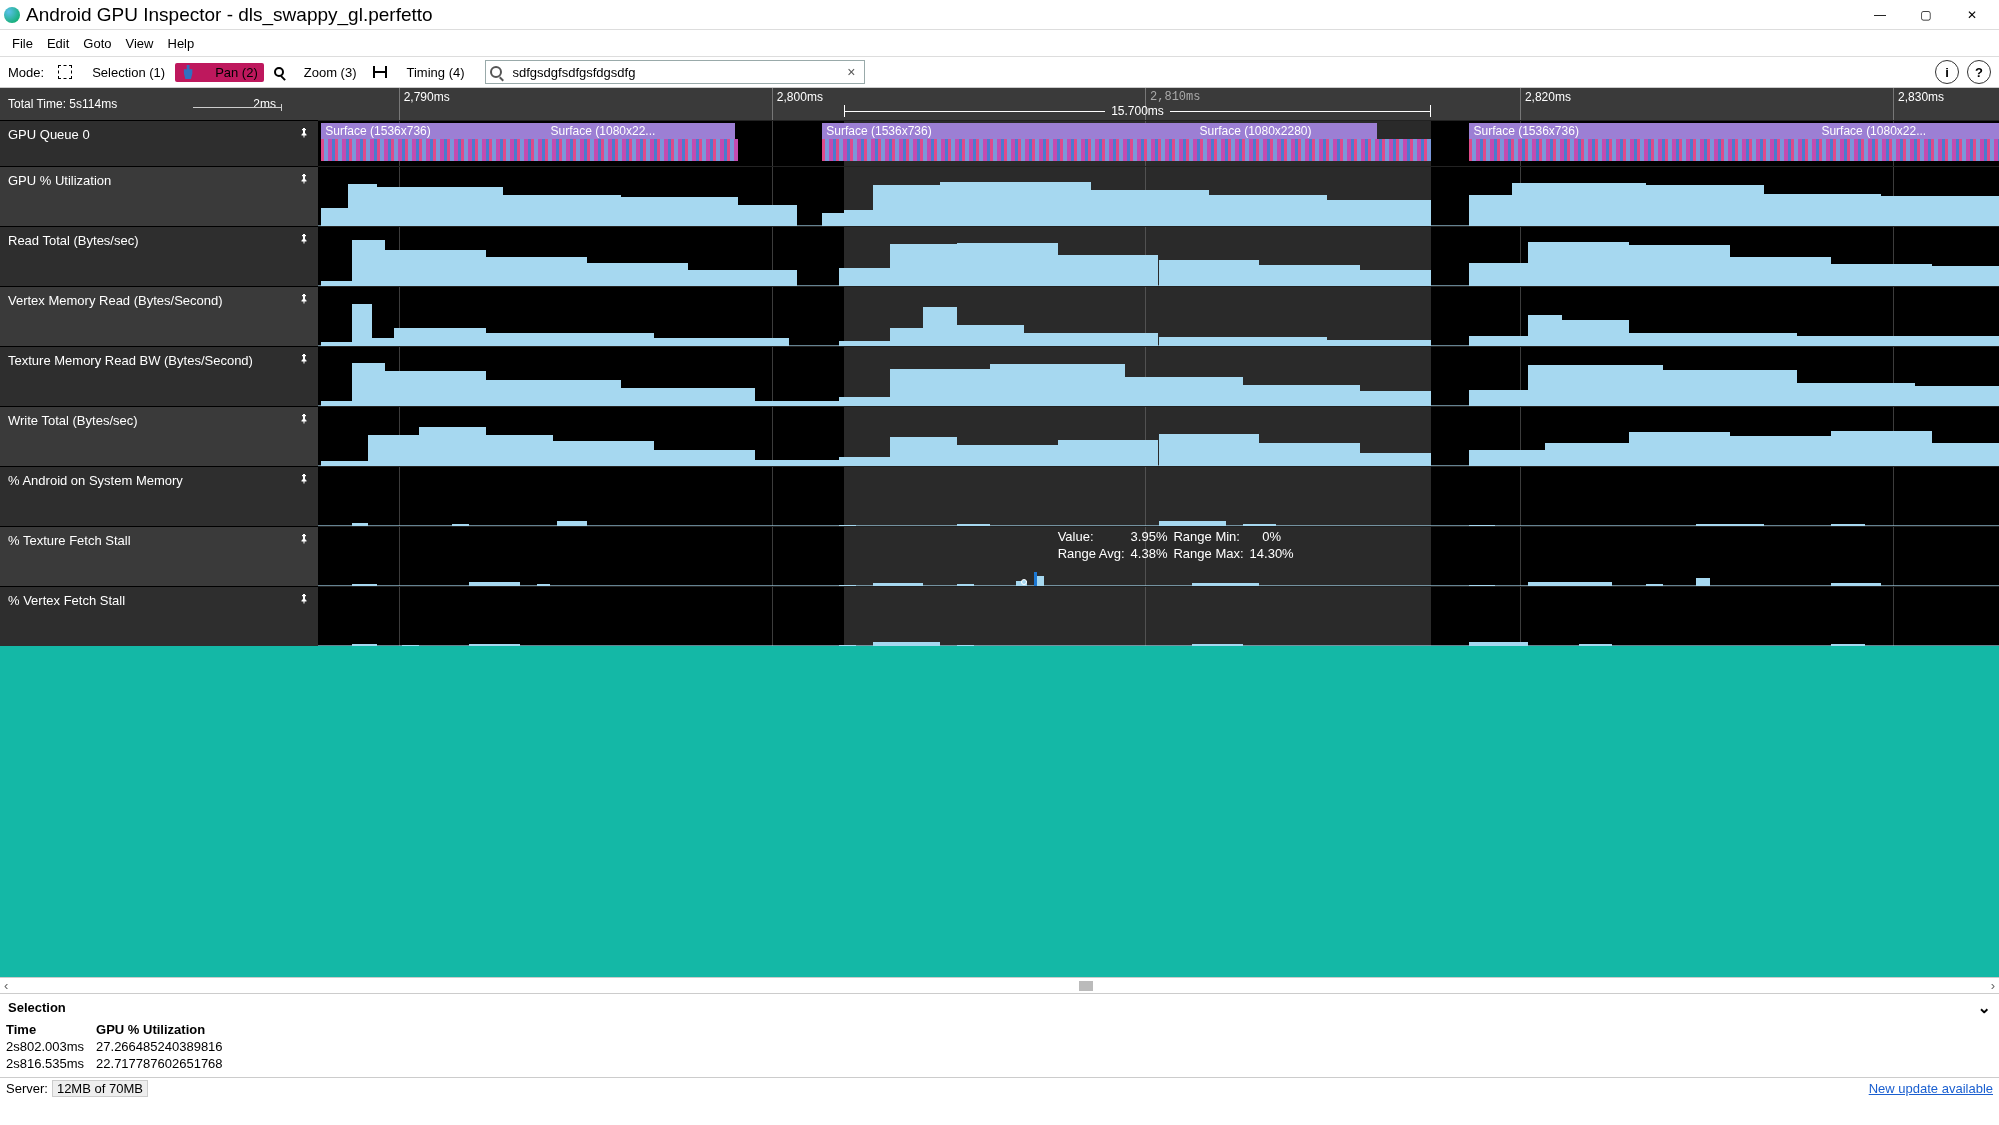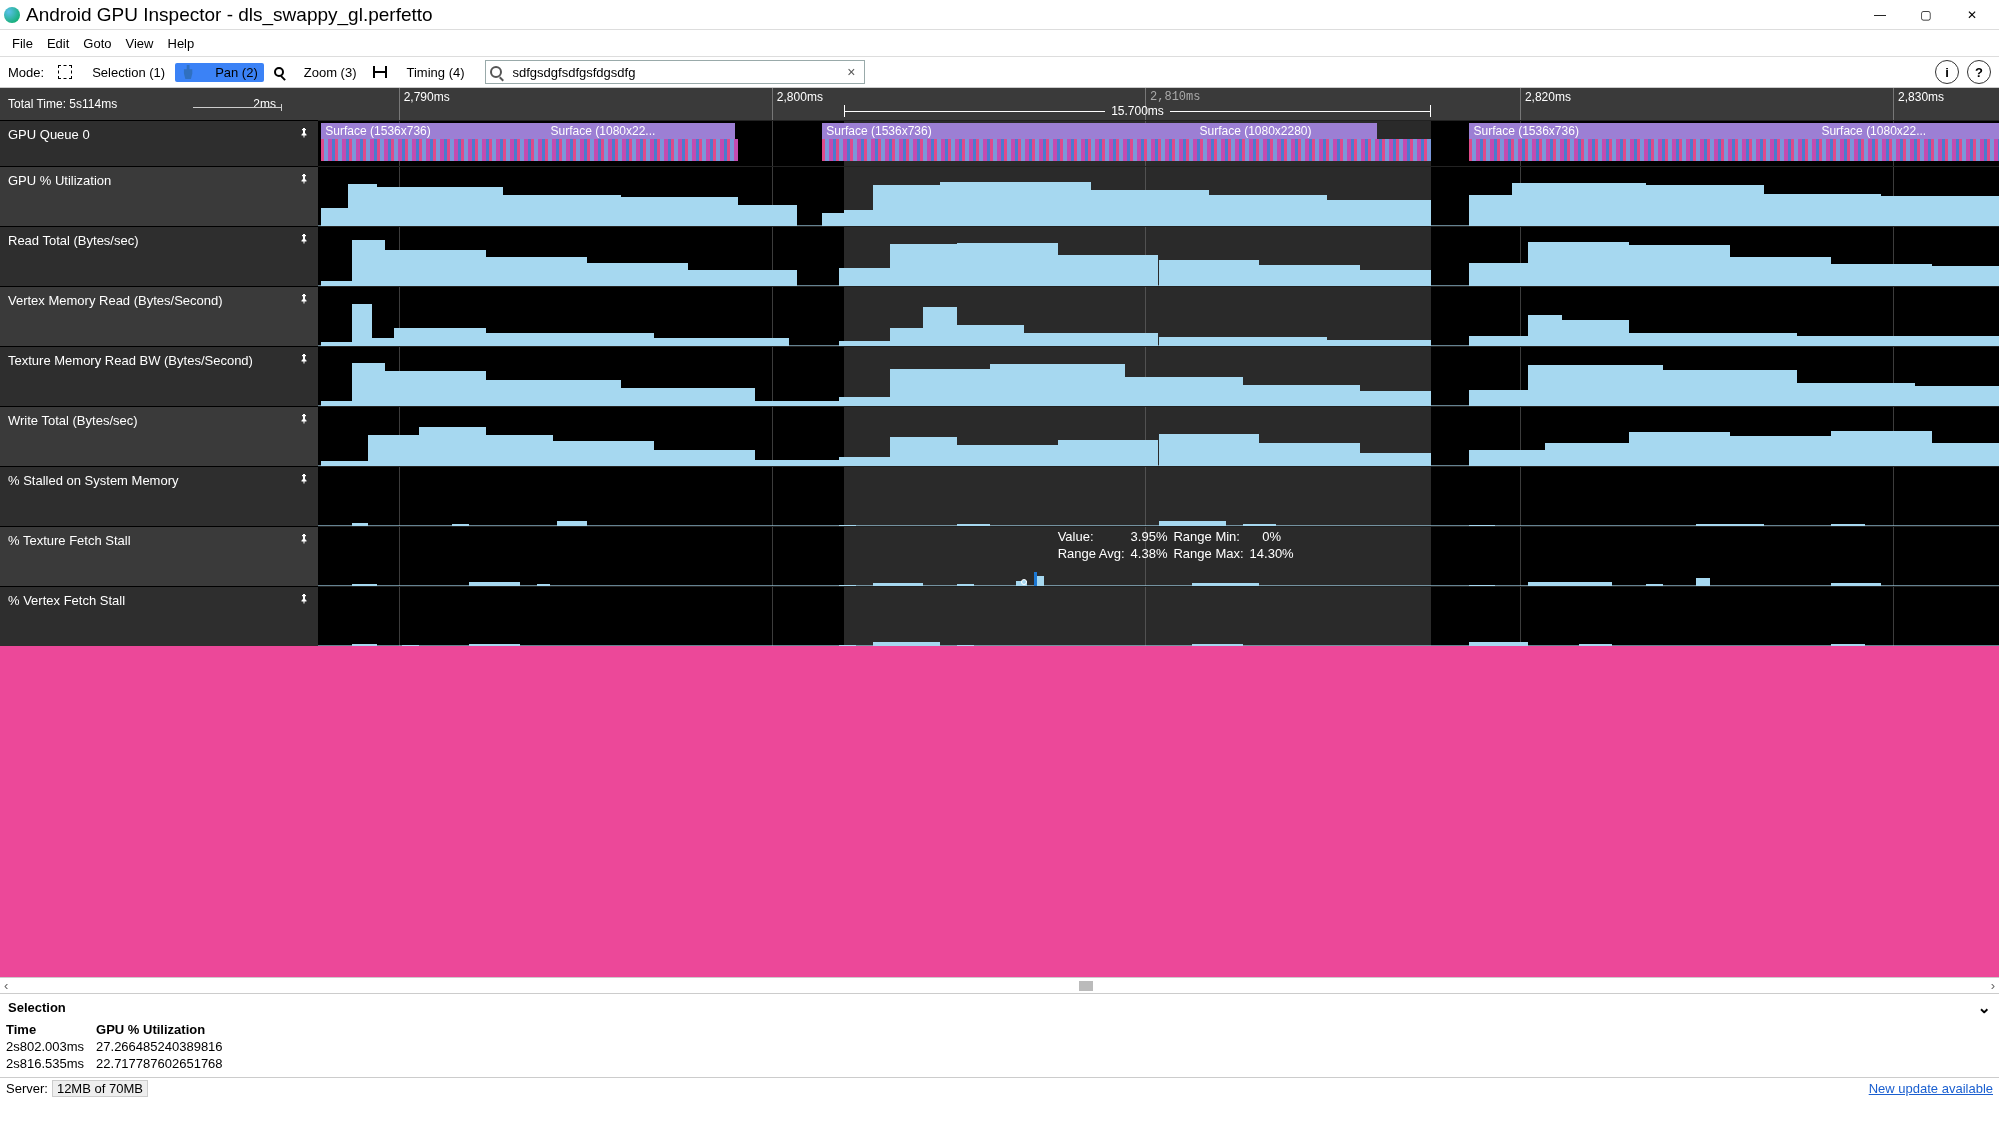--- a/index.html
+++ b/index.html
@@ -9,37 +9,37 @@
 .titlebar .title { font-size:19px; color:#000; }
 .win-controls { margin-left:auto; display:flex; }
 .win-controls .ctl { width:46px; height:30px; display:flex; align-items:center; justify-content:center; font-family: "Segoe UI Symbol", Arial; font-size:12px; }
 
 .menubar { display:flex; gap:2px; height:26px; align-items:center; padding:0 6px; background:#fff; }
 .menubar .item { padding:2px 6px; }
 
 .toolbar { display:flex; align-items:center; height:32px; padding:0 8px; gap:4px; background:#fff; border-top:1px solid #ddd; border-bottom:1px solid #ccc; }
 .toolbar .label { margin-right:4px; }
 .mode-btn { display:flex; align-items:center; gap:20px; padding:2px 6px; border-radius:2px; }
-.mode-btn.active { background:#3b82f6; }
+.mode-btn.active { background:#be185d; }
 .mode-btn .ico { width:14px; height:14px; display:inline-block; }
 .ico.sel { border:1px dashed #000; }
 .ico.pan { background:#3070c0; clip-path: polygon(40% 0,60% 0,60% 30%,80% 30%,80% 60%,70% 100%,30% 100%,20% 60%,20% 30%,40% 30%); }
 .ico.zoom { border:2px solid #000; border-radius:50%; width:10px; height:10px; position:relative; }
 .ico.zoom::after{content:"";position:absolute;right:-4px;bottom:-4px;width:6px;height:2px;background:#000;transform:rotate(45deg);}
 .ico.timing { width:14px; height:12px; border-left:2px solid #000; border-right:2px solid #000; position:relative; }
 .ico.timing::after{content:"";position:absolute;left:0;right:0;top:5px;height:2px;background:#000;}
 .searchbox { display:flex; align-items:center; border:1px solid #9aa; width:380px; height:24px; margin-left:10px; padding:0 4px; gap:11px;}
 .searchbox .mag { width:12px;height:12px;border:2px solid #555;border-radius:50%; position:relative;}
 .searchbox .mag::after{content:"";position:absolute;right:-4px;bottom:-4px;width:5px;height:2px;background:#555;transform:rotate(45deg);}
 .searchbox input { flex:1; border:none; outline:none; font-size:13px;}
 .searchbox .clear{ font-size:14px; color:#555; cursor:pointer; padding:0 4px;}
 .toolbar .spacer{ flex:1; }
 .round-btn { width:24px;height:24px;border:1.5px solid #333;border-radius:50%;display:flex;align-items:center;justify-content:center;font-weight:bold; margin-left:4px;}
 
-.timeline-area { position:relative; background:#ec4899; color:#fff; height: calc(100% - 30px - 26px - 32px - 16px - 110px - 22px); overflow:hidden; }
+.timeline-area { position:relative; background:#14b8a6; color:#fff; height: calc(100% - 30px - 26px - 32px - 16px - 110px - 22px); overflow:hidden; }
 .ruler-row { display:flex; height:32px; background:#3a3a3a; color:#fff; font-size:12px; }
 .ruler-left { width:318px; display:flex; align-items:center; justify-content:space-between; padding:0 8px; background:#3a3a3a;}
 .ruler-left .scale { font-size:12px; position:relative; padding-right:34px;}
 .ruler-left .scale::before{ content:""; position:absolute; right:28px; left:-60px; top:10px; border-bottom:1px solid #ccc;}
 .ruler-left .scale::after{ content:""; position:absolute; right:28px; top:7px; width:1px;height:7px;background:#ccc;}
 .ruler-right { position:relative; flex:1; }
 .ruler-right .tick { position:absolute; top:0; bottom:0; border-left:1px solid #777; padding:2px 4px; }
 
 .track { display:flex; height:60px; }
 .track.q { height:46px; }
@@ -357,21 +357,21 @@
         <div class="barfill" style="left: 73%; width: 5%; height: 23.4px;"></div>
         <div class="barfill" style="left: 78%; width: 6%; height: 33.8px;"></div>
         <div class="barfill" style="left: 84%; width: 6%; height: 30.16px;"></div>
         <div class="barfill" style="left: 90%; width: 6%; height: 35.36px;"></div>
         <div class="barfill" style="left: 96%; width: 4%; height: 23.4px;"></div>
         <div style="position: absolute; left: 0px; right: 0px; bottom: 0px; height: 1px; background: rgb(166, 216, 240); opacity: 0.6;"></div>
       </div>
     </div>
     <div class="track">
       <div class="track-label dark">
-        <span>% Stalled on System Memory</span>
+        <span>% Android on System Memory</span>
         <span class="pin"><svg viewBox="0 0 24 24">
             <path d="M14 4V2h-4v2H8v2l2 1v5l-3 3v2h4v4h2v-4h4v-2l-3-3V7l2-1V4z"></path>
           </svg></span>
       </div>
       <div class="track-body">
         <div class="gridline" style="left: 4.8%;"></div>
         <div class="gridline" style="left: 27%;"></div>
         <div class="gridline" style="left: 49.2%;"></div>
         <div class="gridline" style="left: 71.5%;"></div>
         <div class="gridline" style="left: 93.7%;"></div>

